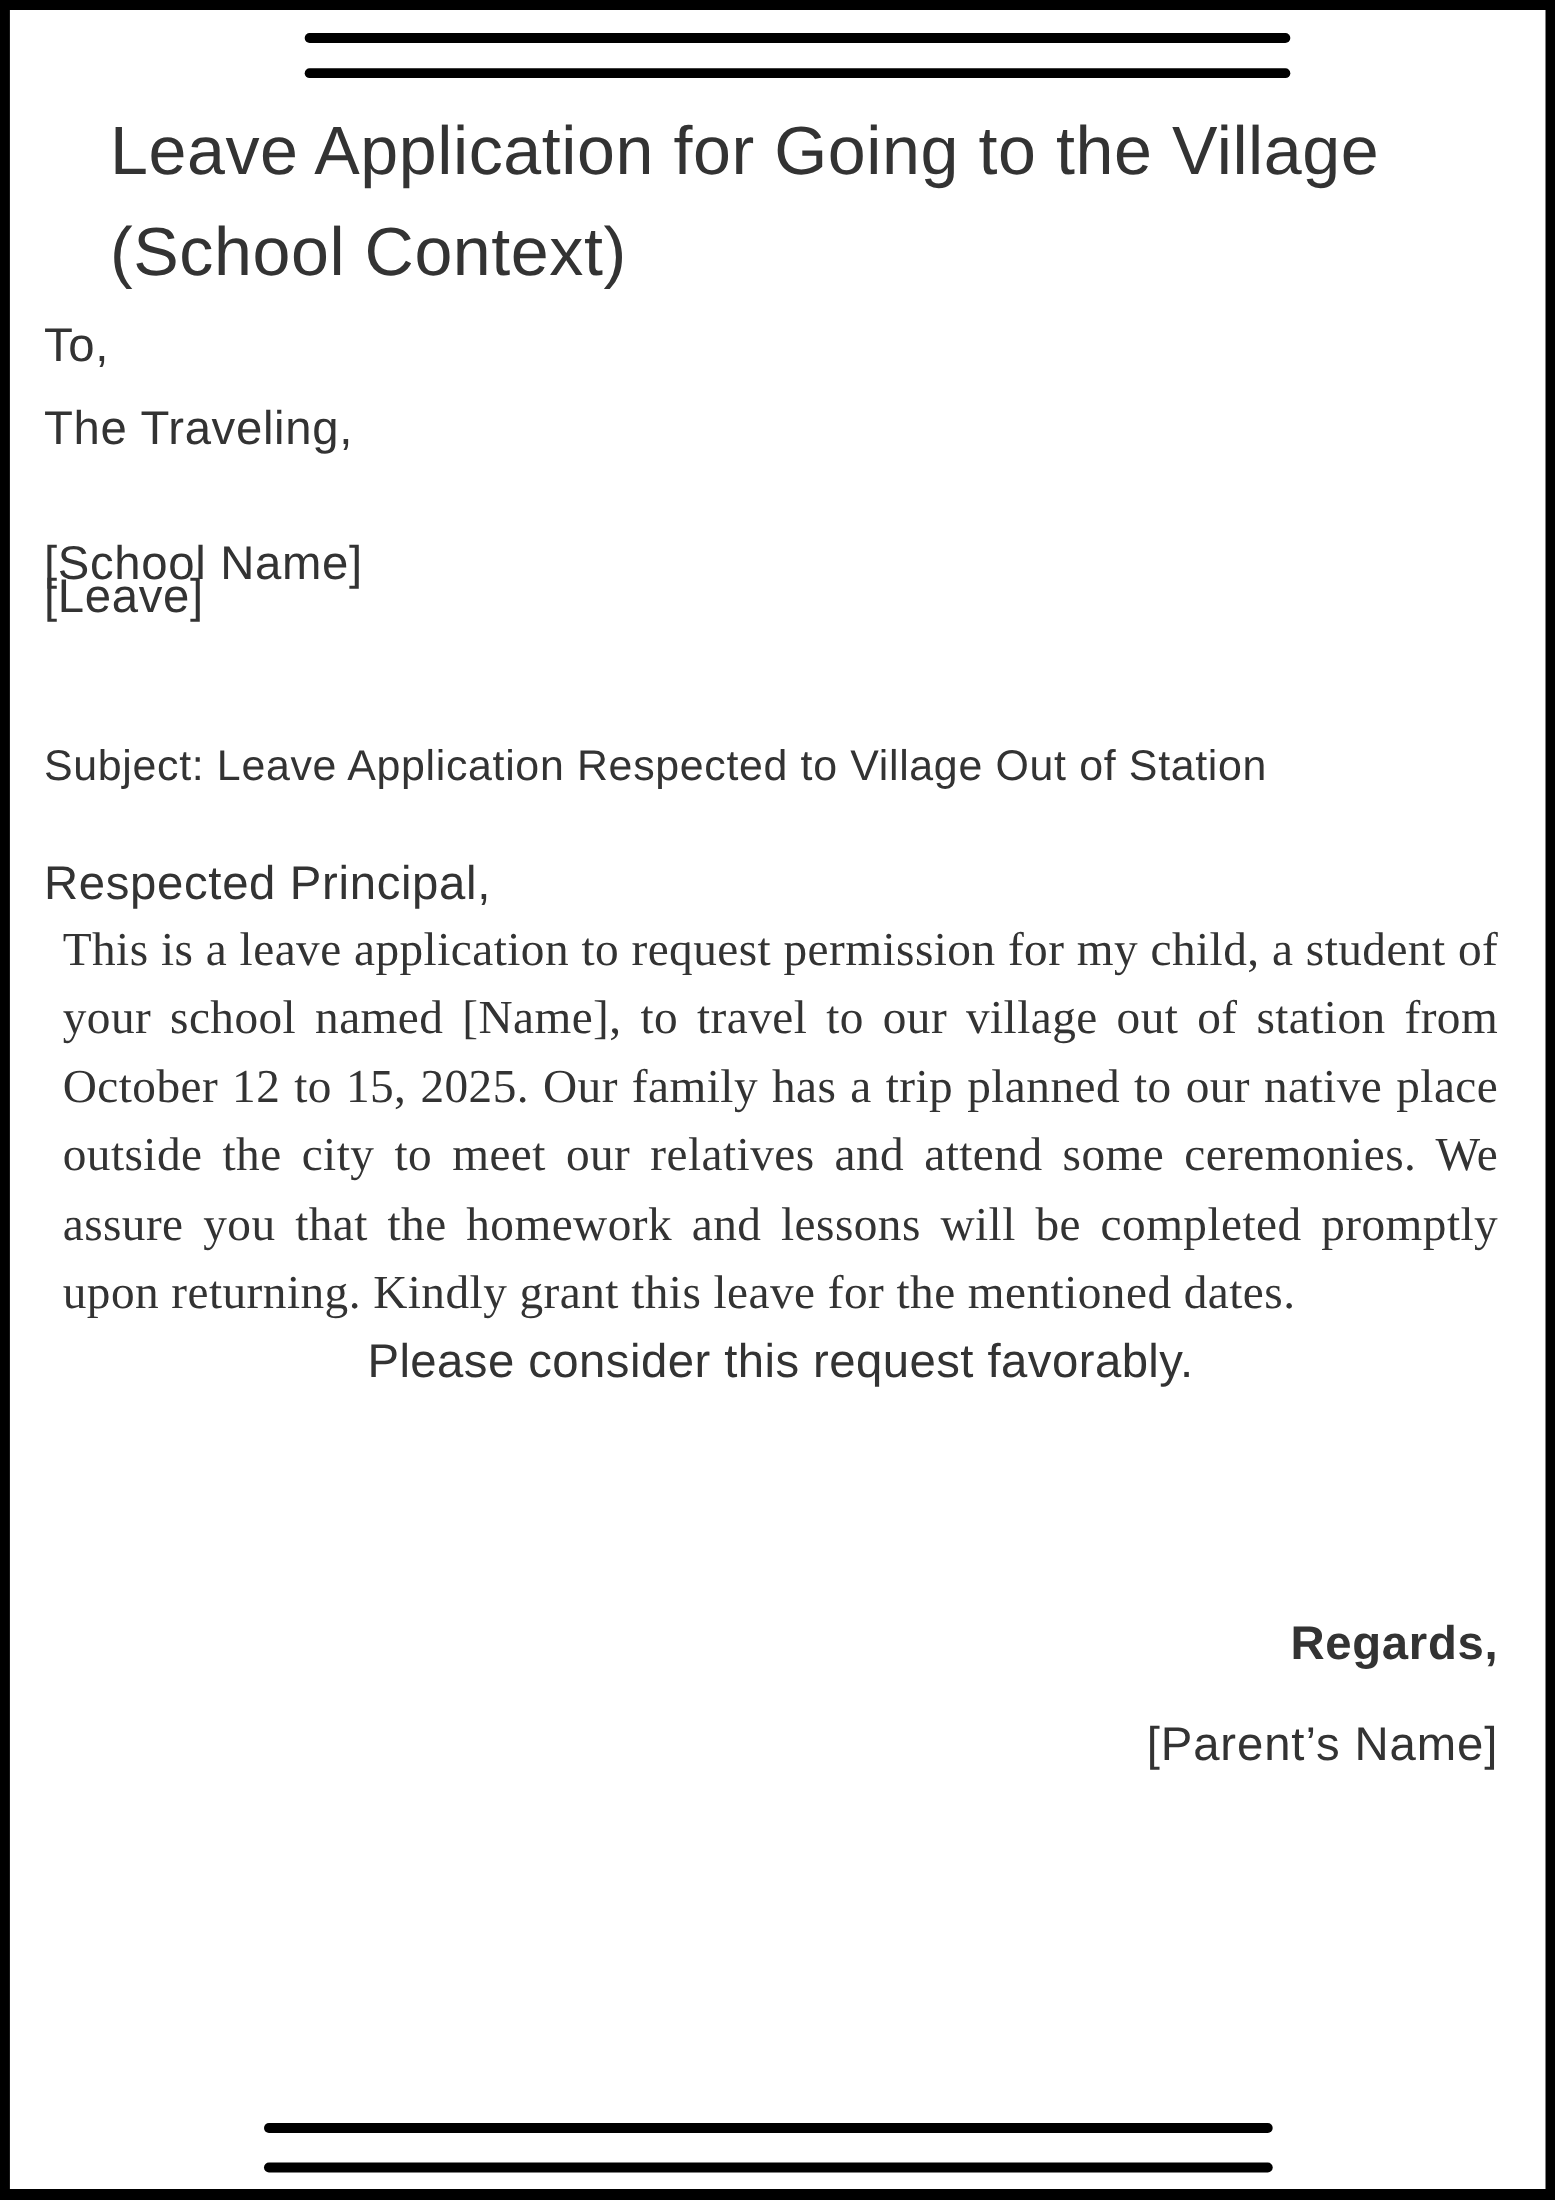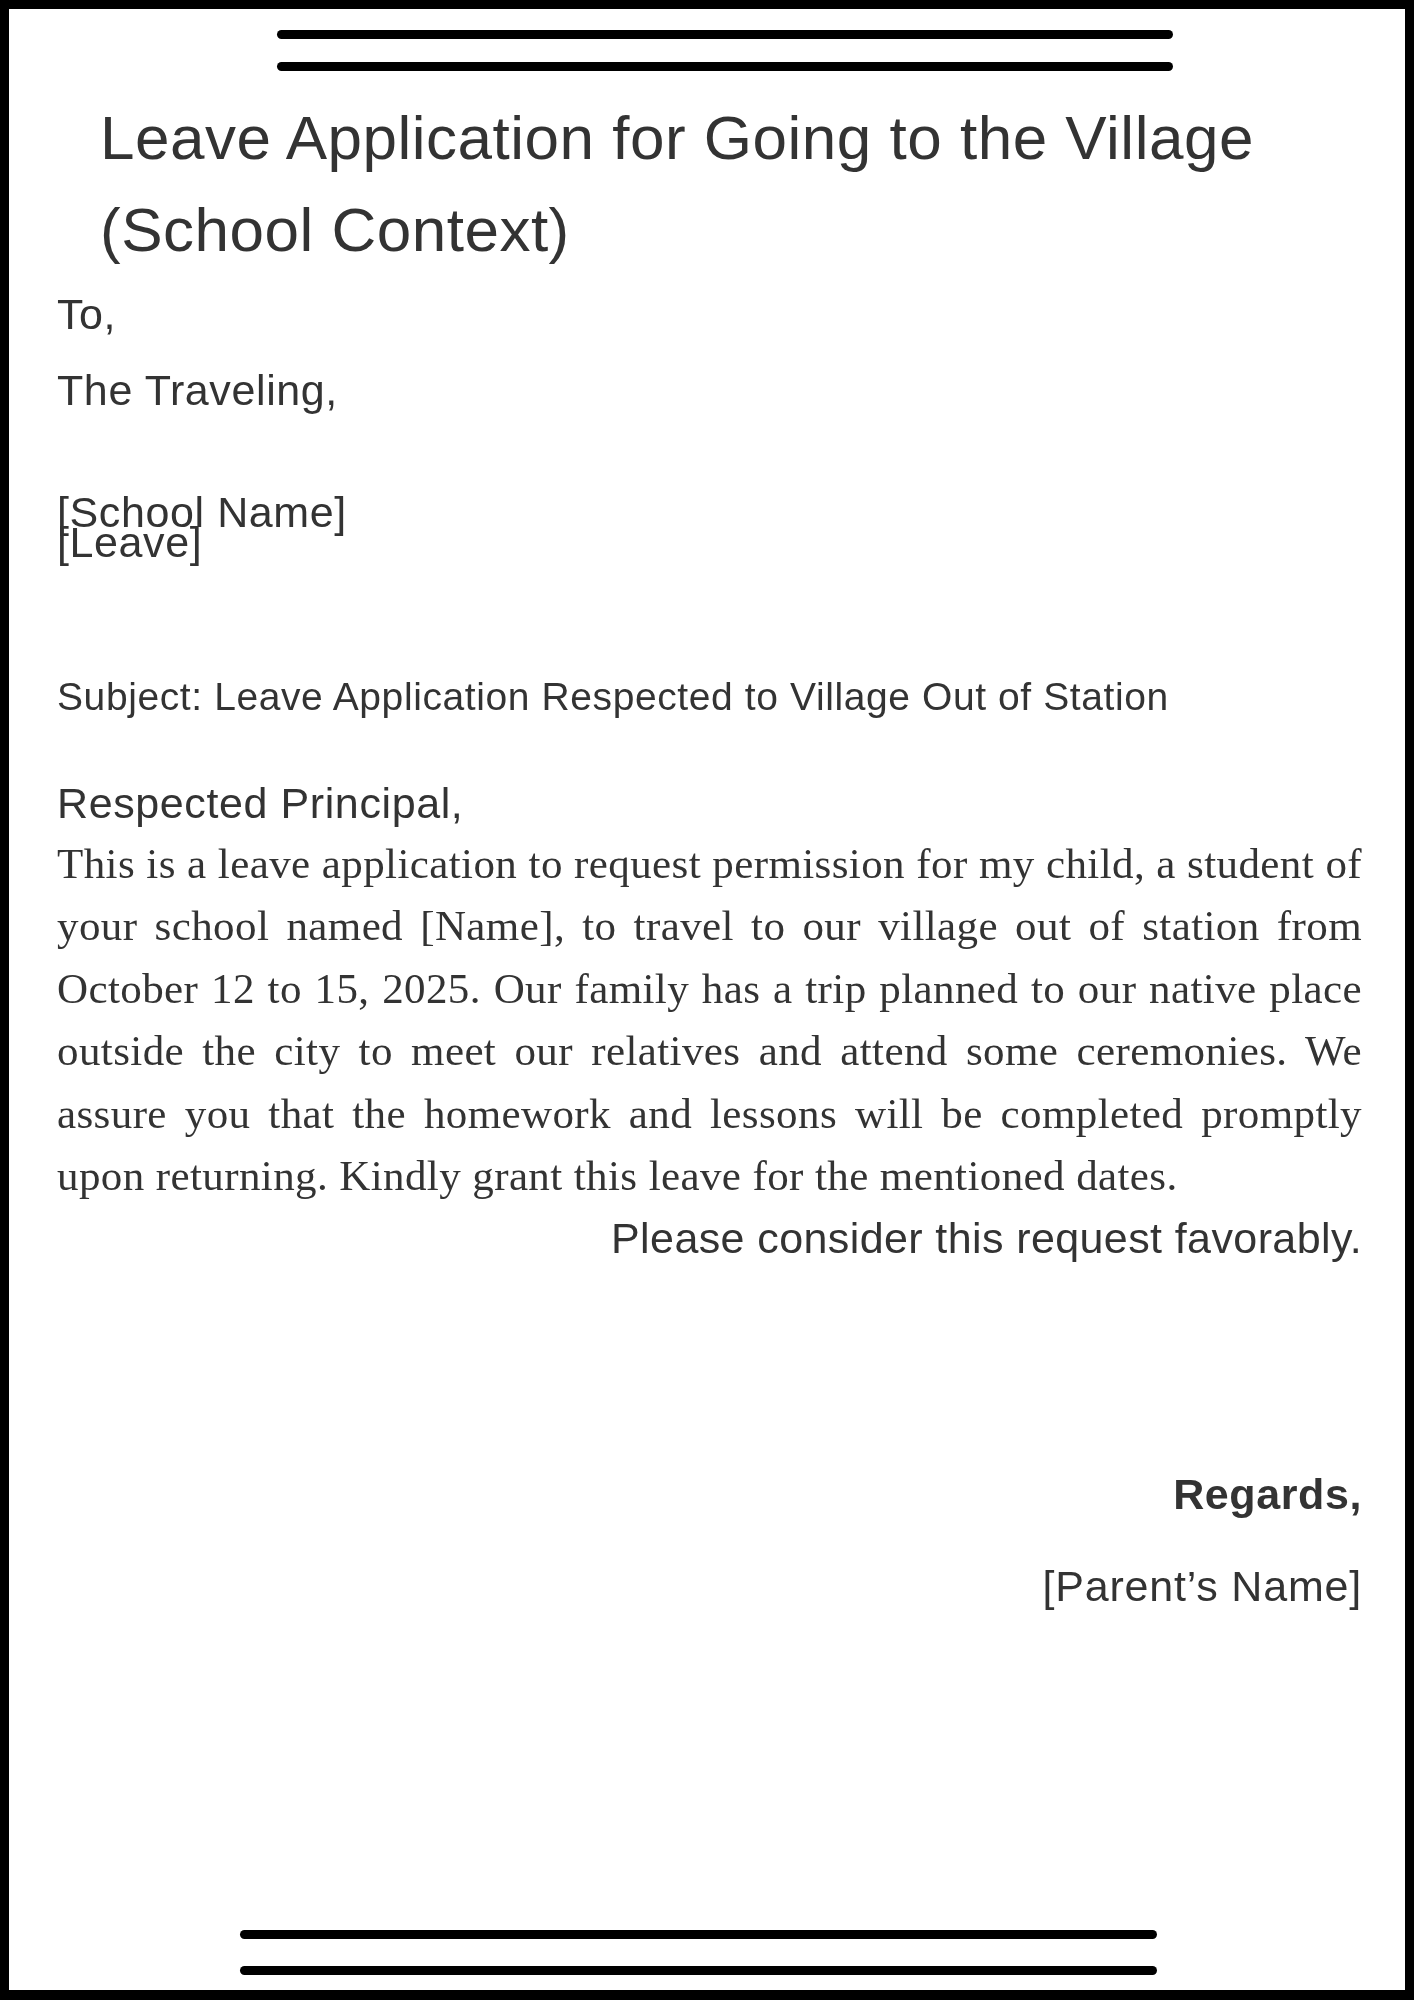--- a/index.html
+++ b/index.html
@@ -47,21 +47,21 @@
       margin: 0;
       text-align: left;
       font-weight: normal;
       font-size: 62px;
       line-height: 92px;
       letter-spacing: 0.5px;
       color: #333333;
     }
     .line {
       position: absolute;
-      left: 57px;
+      left: 40px;
       margin: 0;
       white-space: nowrap;
       font-size: 43px;
       line-height: 52px;
       letter-spacing: 0.6px;
     }
     .addr-0 { top: 288px; }
     .addr-1 { top: 364px; }
     .addr-2 { top: 440px; margin-top: 46px; }
     .addr-3 { top: 516px; }
@@ -83,21 +83,21 @@
       letter-spacing: 0.4px;
     }
     .body-para {
       margin: 0;
       text-align: justify;
       text-align-last: left;
       font-family: Liberation Serif, serif;
     }
     .body-close {
       margin: 0;
-      text-align: right;
+      text-align: center;
     }
     .signoff {
       position: absolute;
       right: 52px;
       margin: 0;
       text-align: right;
       white-space: nowrap;
       font-size: 43px;
       line-height: 52px;
     }

